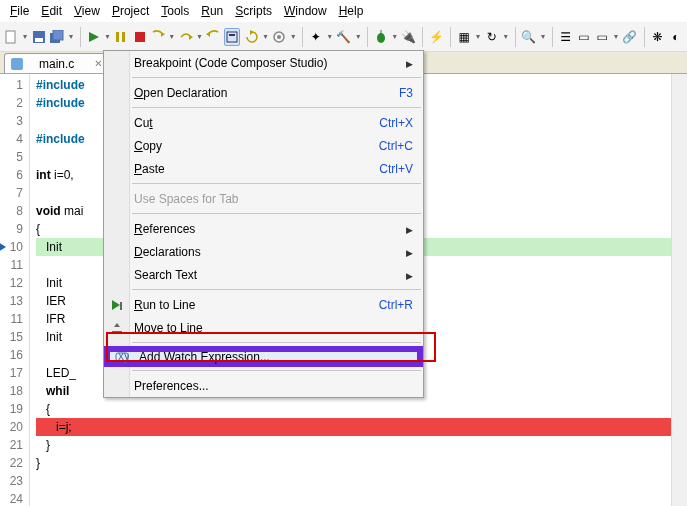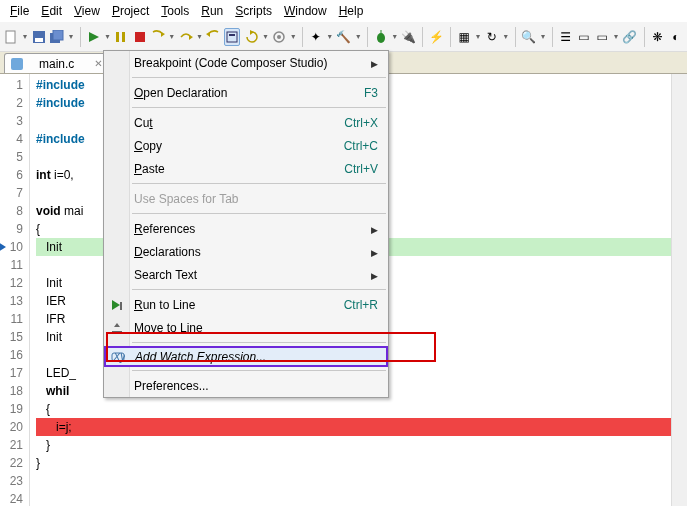--- a/index.html
+++ b/index.html
@@ -31,29 +31,29 @@
   .code { flex:1; font-family:Consolas,monospace; font-size:13px; line-height:18px; padding:2px 0 0 6px; white-space:pre; position:relative;}
   .hl-green { background:#c7f0c7; }
   .hl-blue  { background:#ef4444; }
   .kw { color:#000000; font-weight:bold;}
   .pp { color:#0369a1; font-weight:bold;}
   .com{ color:#3f7f5f;}
   .codeline { height:18px; }
   .scrollbar-v { width:16px; background:#f0f0f0; border-left:1px solid #ddd;}
 
   
-  .ctx { position:absolute; left:103px; top:50px; width:286px; background:#f5f5f5; border:1px solid #9e9e9e; box-shadow:2px 2px 3px rgba(0,0,0,0.25); z-index:20;}
+  .ctx { position:absolute; left:103px; top:50px; width:321px; background:#f5f5f5; border:1px solid #9e9e9e; box-shadow:2px 2px 3px rgba(0,0,0,0.25); z-index:20;}
   .ctx .row { height:23px; display:flex; align-items:center; padding-left:30px; padding-right:10px; position:relative;}
   .ctx .row .ico { position:absolute; left:5px; width:16px; height:16px; display:flex; align-items:center; justify-content:center;}
   .ctx .row .lbl { flex:1; }
-  .ctx .row .sc  { color:#0f766e; }
+  .ctx .row .sc  { color:#1d4ed8; }
   .ctx .row .arw::after { content:"▶"; font-size:9px; color:#333;}
   .ctx .divider { height:1px; background:#c8c8c8; margin:3px 2px 3px 28px;}
   .ctx .row.disabled { color:#9e9e9e; }
-  .ctx .row.hover { background:#e3edf9; border:2px solid #6d28d9; height:21px; padding-left:29px; padding-right:9px;font-style:italic;}
+  .ctx .row.hover { background:#e3edf9; border:6px solid #6d28d9; height:21px; padding-left:29px; padding-right:9px;}
   .ctx .row.hover .ico{ left:4px;}
   .ctx .iconstrip { position:absolute; left:0; top:0; bottom:0; width:26px; background:#eeeeee; border-right:1px solid #dcdcdc;}
 
   
   .redbox { position:absolute; left:106px; top:332px; width:330px; height:30px; border:2px solid #d40000; z-index:30; pointer-events:none;}
 
   .underline-first::first-letter { text-decoration: underline; }
 </style>
 </head>
 <body>

